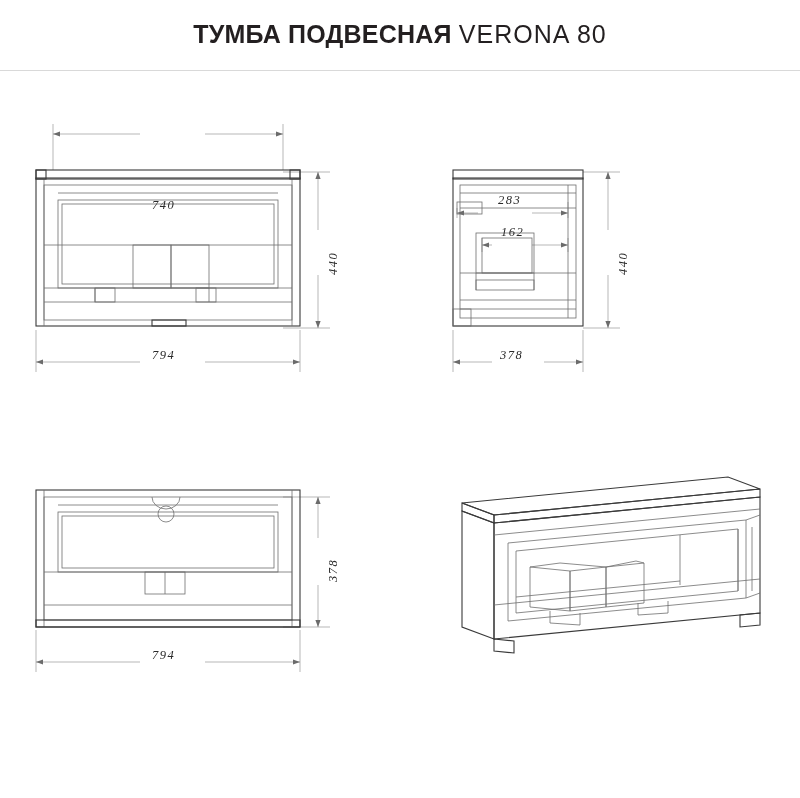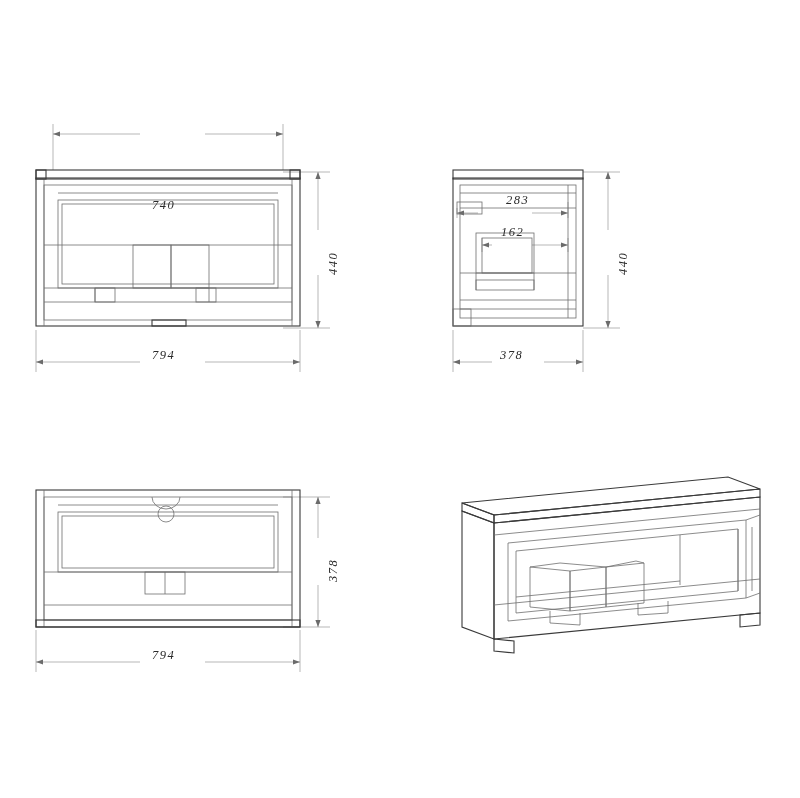--- a/index.html
+++ b/index.html
@@ -58,20 +58,26 @@
   .dim-text.vert {
     transform: rotate(-90deg);
     transform-origin: left top;
   }
 </style>
 </head>
 <body>
 
 <div id="page">
 
+  <div id="header">
+    <div id="title">
+      <span class="bold">ТУМБА ПОДВЕСНАЯ</span>
+      <span class="light">VERONA 80</span>
+    </div>
+  </div>
 
   <div class="view" style="left:0; top:90px; width:360px; height:300px;">
     <svg width="360" height="300" viewBox="0 0 360 300">
       <g fill="none" stroke="#9a9a9a" stroke-width="0.7">
 
         <line x1="53" y1="34" x2="53" y2="80"></line>
         <line x1="283" y1="34" x2="283" y2="80"></line>
         <line x1="53" y1="44" x2="140" y2="44"></line>
         <line x1="205" y1="44" x2="283" y2="44"></line>
 
@@ -181,21 +187,21 @@
         <line x1="40" y1="183" x2="156" y2="183"></line>
         <line x1="56" y1="183" x2="56" y2="200"></line>
         <line x1="114" y1="183" x2="114" y2="200"></line>
         <rect x="56" y="190" width="58" height="10"></rect>
         <line x1="40" y1="210" x2="156" y2="210"></line>
         <line x1="40" y1="219" x2="156" y2="219"></line>
         <rect x="33" y="219" width="18" height="17"></rect>
         <line x1="148" y1="95" x2="148" y2="228"></line>
       </g>
     </svg>
-    <div class="dim-text" style="left:78px; top:103px;margin-left:8px;">283</div>
+    <div class="dim-text" style="left:78px; top:103px;">283</div>
     <div class="dim-text" style="left:81px; top:135px;">162</div>
     <div class="dim-text vert" style="left:196px; top:185px;">440</div>
     <div class="dim-text" style="left:80px; top:258px;">378</div>
   </div>
 
   <div class="view" style="left:0; top:460px; width:360px; height:240px;">
     <svg width="360" height="240" viewBox="0 0 360 240">
       <g fill="none" stroke="#9a9a9a" stroke-width="0.7">
 
         <line x1="283" y1="37" x2="330" y2="37"></line>

